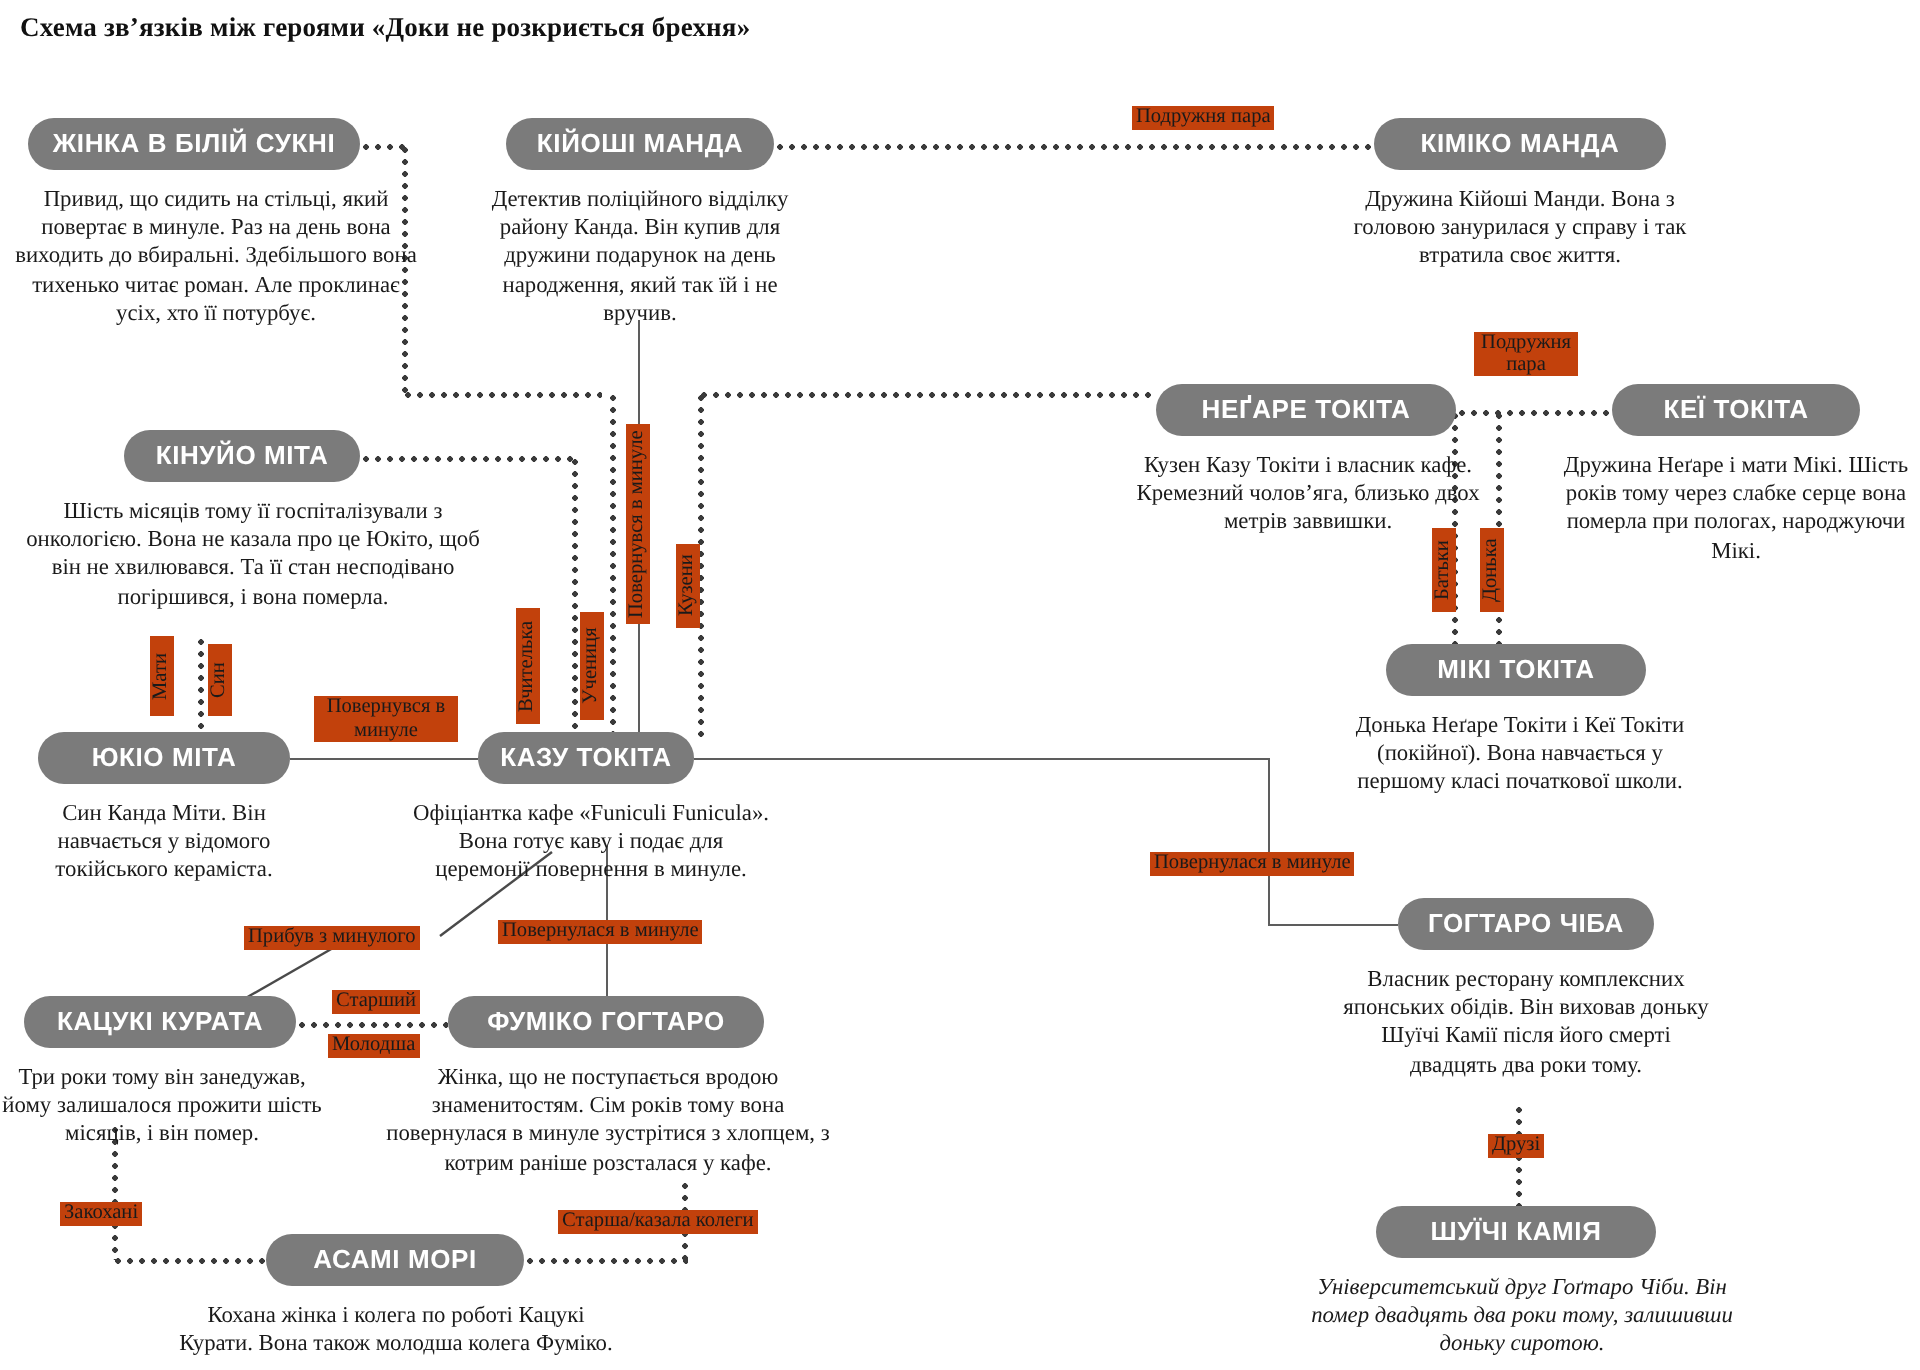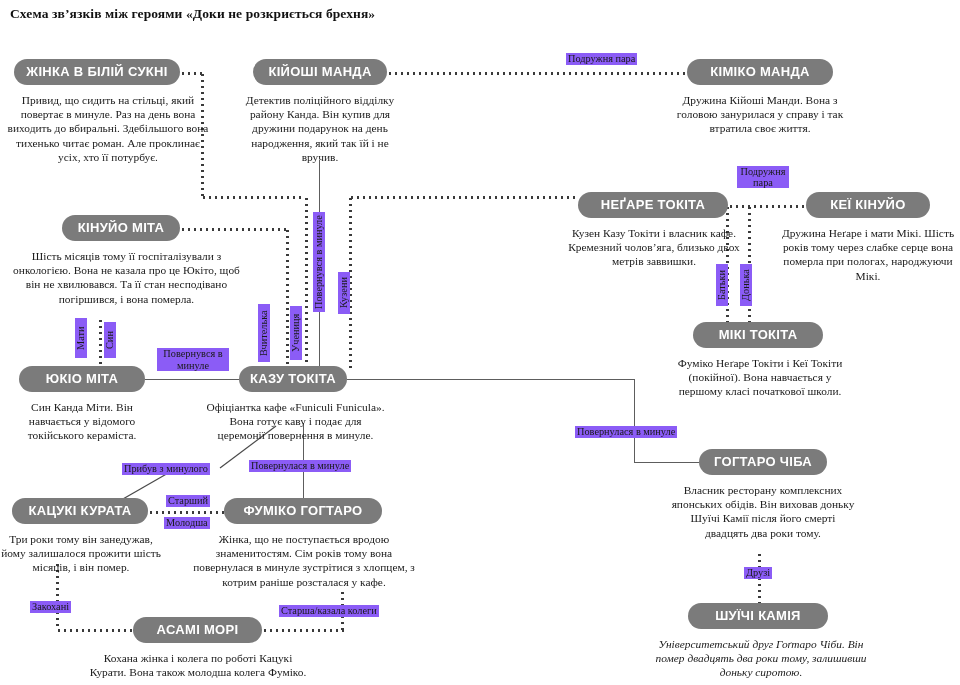--- a/index.html
+++ b/index.html
@@ -72,21 +72,21 @@
 
   
   .diag { position: absolute; z-index: 1; }
 
   
   .elabel {
     position: absolute;
     font-size: 10.3px;
     line-height: 12px;
     color: #1a1a1a;
-    background: #8b5cf6;
+    background: #c2410c;
     white-space: nowrap;
     text-align: center;
     z-index: 4;
     padding: 0 2px;
   }
   .elabel.wrap { white-space: normal; }
   .elabel.vert {
     writing-mode: vertical-rl;
     text-orientation: mixed;
     transform: rotate(180deg);
@@ -191,25 +191,25 @@
 
   <div class="pill" style="left:687px; top:59px; width:146px;">КІМІКО МАНДА</div>
   <div class="desc" style="left:670px; top:93px; width:180px;">Дружина Кійоші Манди. Вона з головою занурилася у справу і так втратила своє життя.</div>
 
   <div class="pill" style="left:62px; top:215px; width:118px;">КІНУЙО МІТА</div>
   <div class="desc" style="left:12px; top:249px; width:229px;">Шість місяців тому її госпіталізували з онкологією. Вона не казала про це Юкіто, щоб він не хвилювався. Та її стан несподівано погіршився, і вона померла.</div>
 
   <div class="pill" style="left:578px; top:192px; width:150px;">НЕҐАРЕ ТОКІТА</div>
   <div class="desc" style="left:562px; top:226px; width:184px;">Кузен Казу Токіти і власник кафе. Кремезний чолов’яга, близько двох метрів заввишки.</div>
 
-  <div class="pill" style="left:806px; top:192px; width:124px;">КЕЇ КІНУЙО</div>
+  <div class="pill" style="left:806px; top:192px; width:124px;">КЕЇ ТОКІТА</div>
   <div class="desc" style="left:778px; top:226px; width:180px;">Дружина Неґаре і мати Мікі. Шість років тому через слабке серце вона померла при пологах, народжуючи Мікі.</div>
 
   <div class="pill" style="left:693px; top:322px; width:130px;text-align:center;">МІКІ ТОКІТА</div>
-  <div class="desc" style="left:672px; top:356px; width:176px;">Фуміко Неґаре Токіти і Кеї Токіти (покійної). Вона навчається у першому класі початкової школи.</div>
+  <div class="desc" style="left:672px; top:356px; width:176px;">Донька Неґаре Токіти і Кеї Токіти (покійної). Вона навчається у першому класі початкової школи.</div>
 
   <div class="pill" style="left:19px; top:366px; width:126px;">ЮКІО МІТА</div>
   <div class="desc" style="left:14px; top:400px; width:136px;">Син Канда Міти. Він навчається у відомого токійського кераміста.</div>
 
   <div class="pill" style="left:239px; top:366px; width:108px;">КАЗУ ТОКІТА</div>
   <div class="desc" style="left:205px; top:400px; width:181px;">Офіціантка кафе «Funiculi Funicula». Вона готує каву і подає для церемонії повернення в минуле.</div>
 
   <div class="pill" style="left:699px; top:449px; width:128px;">ГОГТАРО ЧІБА</div>
   <div class="desc" style="left:668px; top:483px; width:190px;">Власник ресторану комплексних японських обідів. Він виховав доньку Шуїчі Камії після його смерті двадцять два роки тому.</div>
 

